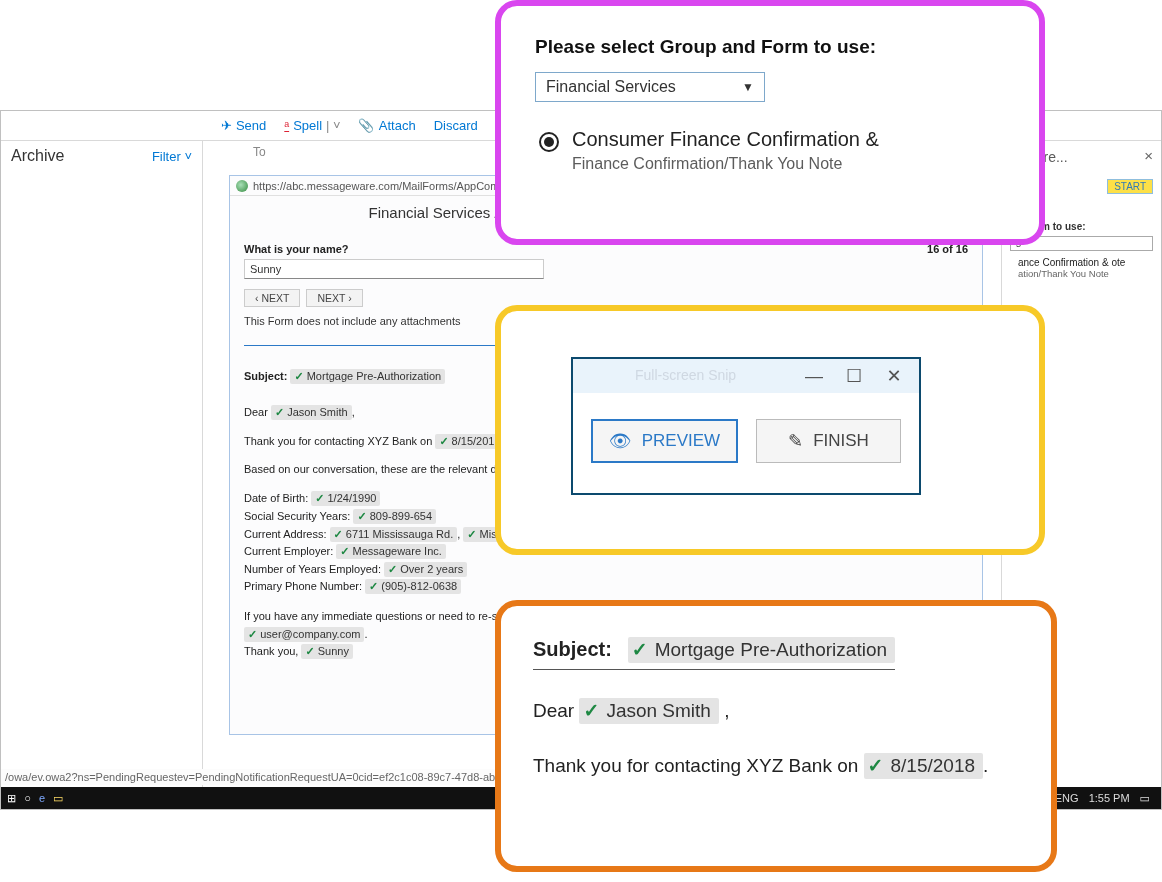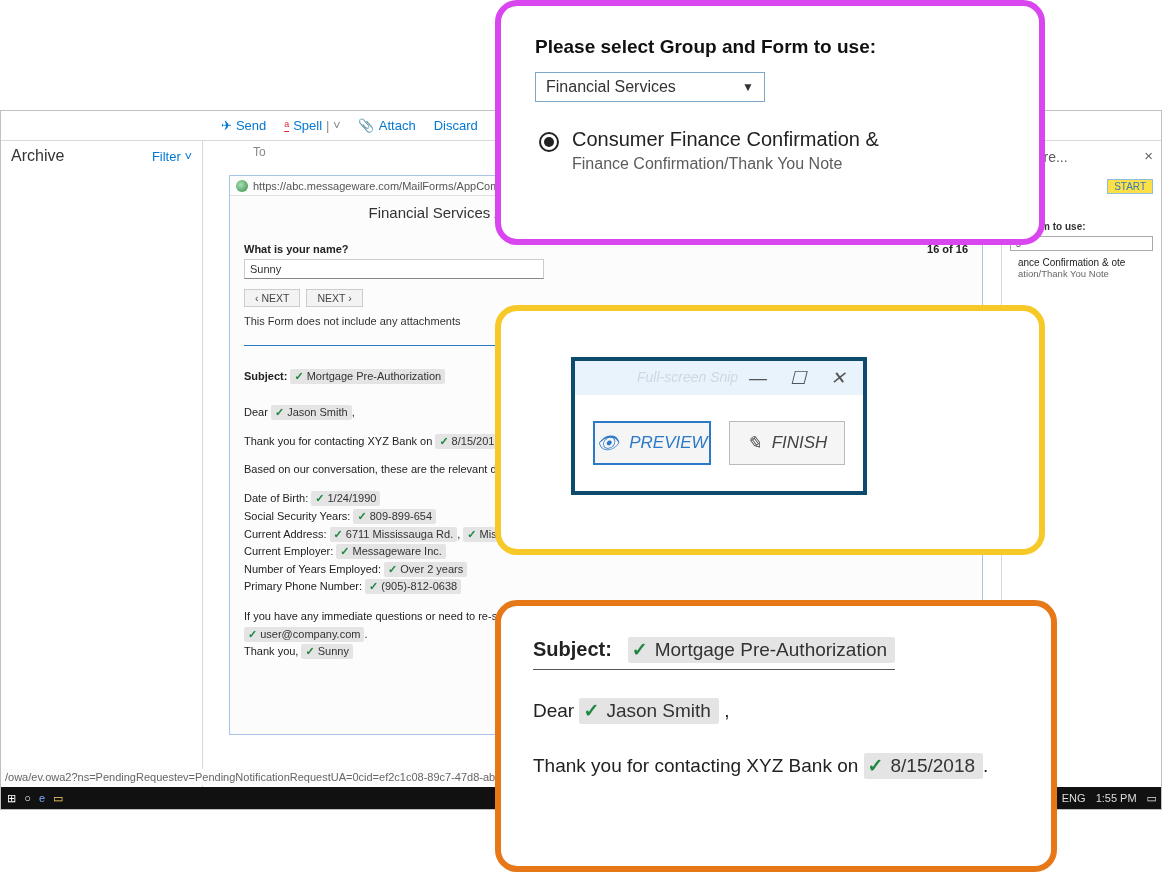--- a/index.html
+++ b/index.html
@@ -158,21 +158,21 @@
   }
   .taskbar {
     position: absolute;
     bottom: 0; left: 0; width: 100%; height: 22px;
     background: #111;
     display: flex; align-items: center;
     color: #ddd;
     font-size: 11px;
   }
   .taskbar .spacer { flex: 1; }
-  .taskbar .tray { display: flex; gap: 10px; align-items: center; padding-right: 4px; }
+  .taskbar .tray { display: flex; gap: 10px; align-items: center; padding-right: 11px; }
 
   
   .callout {
     position: absolute;
     border-radius: 22px;
     background: #fff;
     box-shadow: none;
     padding: 18px 28px;
   }
   .callout.blue   { border: 6px solid #d946ef; left: 495px; top: 0;   width: 550px; height: 245px; }
@@ -191,24 +191,23 @@
   .radio-row { display: flex; gap: 13px; align-items: flex-start; margin: 26px 4px 0 10px;}
   .radio-dot { position: relative; width: 20px; height: 20px; border: 2px solid #222; border-radius: 50%; display: inline-block; flex-shrink:0; margin-top:4px;}
   .radio-dot::after { content:""; position:absolute; left:50%; top:50%; width:10px; height:10px; background:#222; border-radius:50%; transform:translate(-50%,-50%);}
   .radio-text .t1 { font-size: 20px; color: #222; line-height: 1.15; }
   .radio-text .t2 { font-size: 16px; color: #5c5c5c; margin-top: 4px;}
 
   
   .mini-window {
     position: absolute;
     left: 70px; top: 46px;
-    width: 296px; height: 138px;
-    border: 4px solid #0c4a6e;
+    width: 350px; height: 138px;
+    border: 2px solid #0c4a6e;
     background: #fff;
-    font-style: italic;
   }
   .mini-title {
     background: #e9f3fb;
     height: 34px;
     display: flex; align-items: center; justify-content: flex-end;
     gap: 22px; padding: 0 16px;
     color: #555; font-size: 14px;
   }
   .mini-title .wctl { width: 18px; text-align: center; cursor: pointer; font-size: 18px; line-height: 18px;}
   .mini-title .ghost { position:absolute; left: 62px; top: 8px; color: #cfd8e2; font-size: 14px; }

